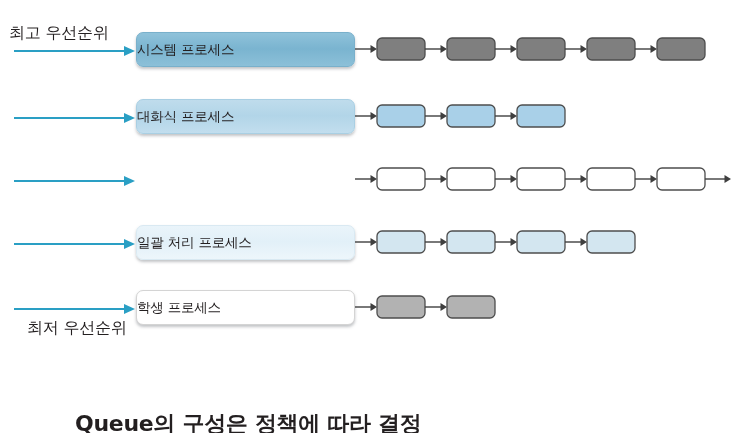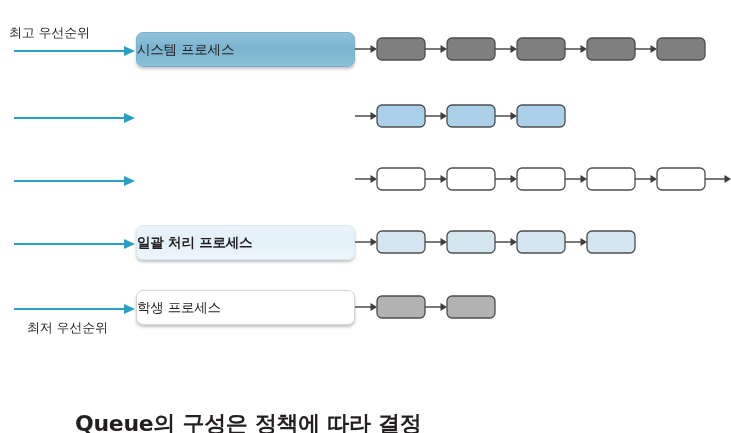--- a/index.html
+++ b/index.html
@@ -20,21 +20,21 @@
     position: absolute;
     left: 0;
     top: 0;
     width: 731px;
     height: 433px;
   }
 
   
   .priority-label {
     position: absolute;
-    font-size: 13px;
+    font-size: 16px;
     line-height: 15px;
     color: #231f20;
     white-space: nowrap;
     letter-spacing: -0.2px;
   }
   #label-high { left: 9px;  top: 25px; }
   #label-low  { left: 27px;  top: 320px; }
 
   
   .row {
@@ -81,21 +81,20 @@
     background: linear-gradient(to bottom, #bfdcec 0%, #b2d5e8 48%, #c2deee 100%);
     border: 1px solid #a9cfe3;
   }
   .class-box.lvl3 {
     background: linear-gradient(to bottom, #dfeef6 0%, #d6e9f3 48%, #e2eff7 100%);
     border: 1px solid #cadfeb;
   }
   .class-box.lvl4 {
     background: linear-gradient(to bottom, #eaf4fa 0%, #e2f0f8 48%, #edf6fb 100%);
     border: 1px solid #d9e9f2;
-    font-weight: bold;
   }
   .class-box.lvl5 {
     background: #ffffff;
     border: 1px solid #d4d4d4;
   }
 
   
   .chain {
     position: absolute;
     top: 0;
@@ -152,20 +151,23 @@
             <path d="M295.5 15 L302 19 L295.5 23 Z" fill="#3f3f3f"></path>
             <rect x="302" y="8" width="48" height="22" rx="5" ry="5" fill="#7f7f7f" stroke="#4d4d4d" stroke-width="1.3"></rect>
           </svg>
         </div>
       </div>
       <div class="row" style="top: 97px;">
         <div class="in-arrow"><svg width="122" height="14" viewBox="0 0 122 14">
             <line x1="0" y1="7" x2="110" y2="7" stroke="#2a9fc4" stroke-width="2.2"></line>
             <path d="M110 2 L121 7 L110 12 Z" fill="#2a9fc4"></path>
           </svg></div>
+        <div class="class-box lvl2">
+          <span>대화식 프로세스</span>
+        </div>
         <div class="chain">
           <svg width="216" height="40" viewBox="0 0 216 40">
             <line x1="0" y1="19" x2="16" y2="19" stroke="#3f3f3f" stroke-width="1.4"></line>
             <path d="M15.5 15 L22 19 L15.5 23 Z" fill="#3f3f3f"></path>
             <rect x="22" y="8" width="48" height="22" rx="5" ry="5" fill="#a9d0e8" stroke="#4d4d4d" stroke-width="1.3"></rect>
             <line x1="70" y1="19" x2="86" y2="19" stroke="#3f3f3f" stroke-width="1.4"></line>
             <path d="M85.5 15 L92 19 L85.5 23 Z" fill="#3f3f3f"></path>
             <rect x="92" y="8" width="48" height="22" rx="5" ry="5" fill="#a9d0e8" stroke="#4d4d4d" stroke-width="1.3"></rect>
             <line x1="140" y1="19" x2="156" y2="19" stroke="#3f3f3f" stroke-width="1.4"></line>
             <path d="M155.5 15 L162 19 L155.5 23 Z" fill="#3f3f3f"></path>

